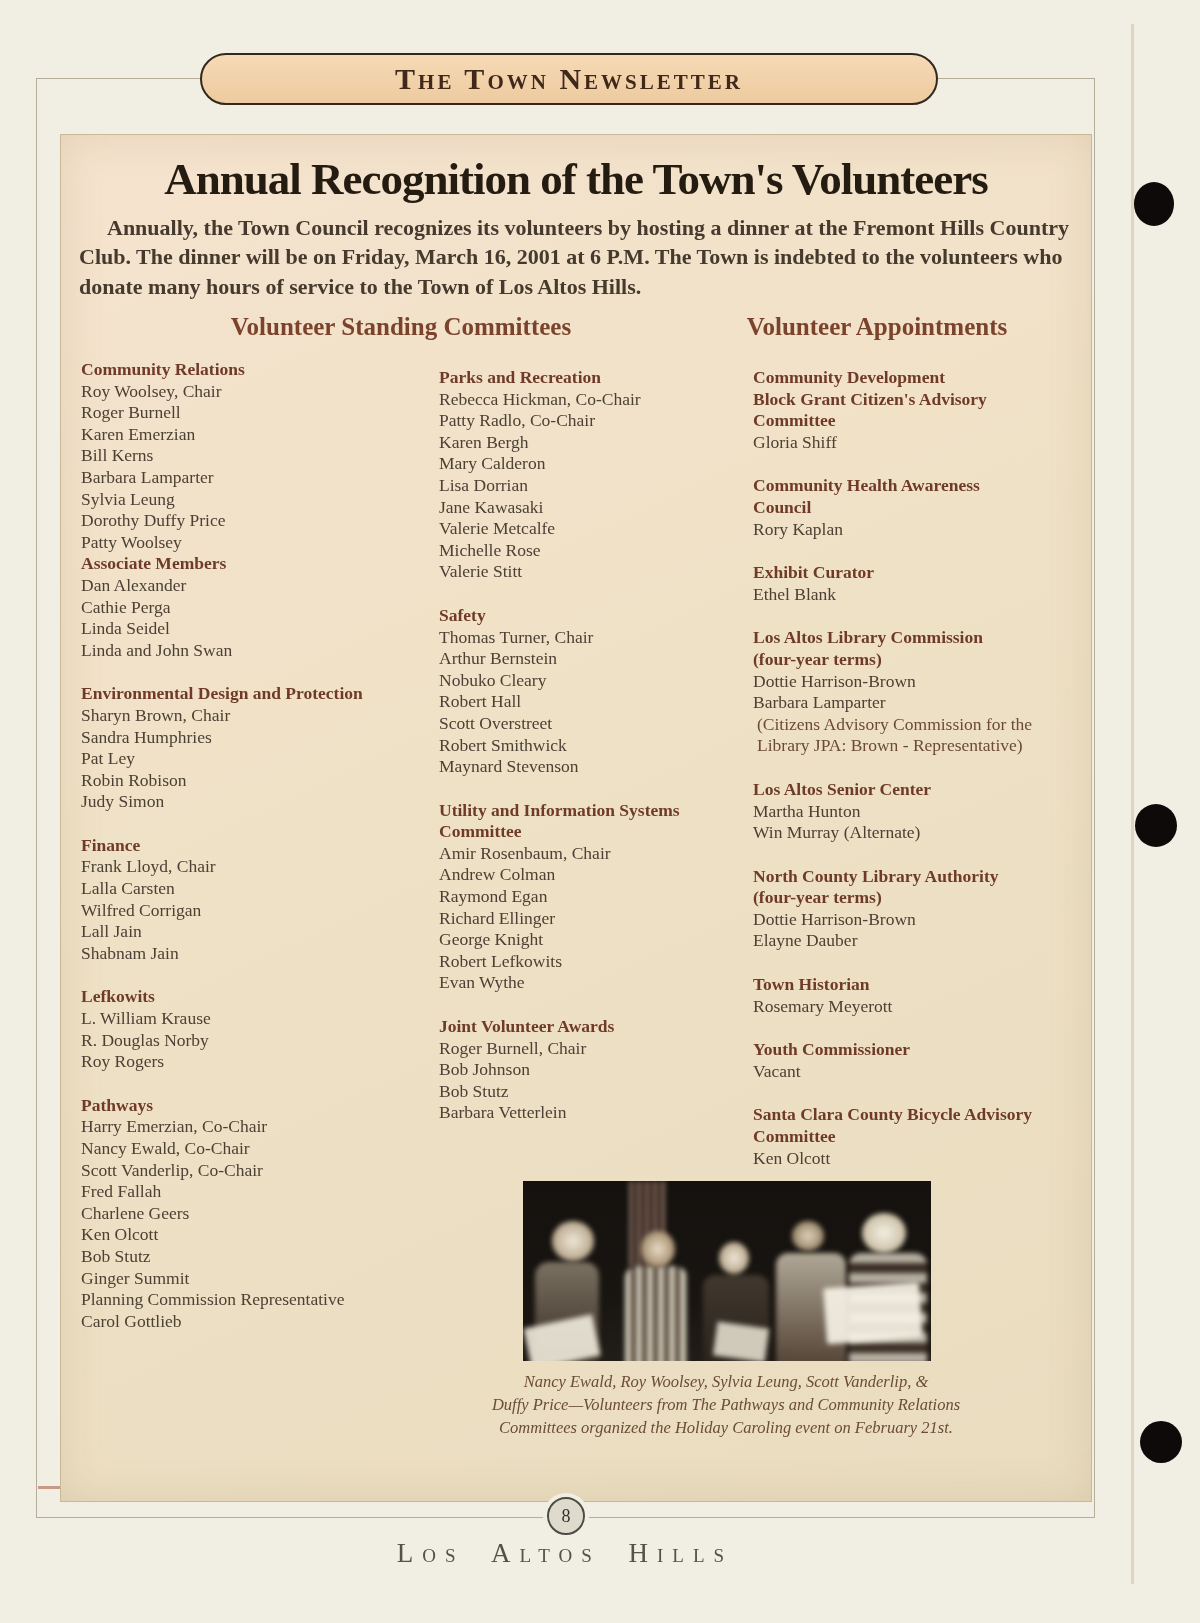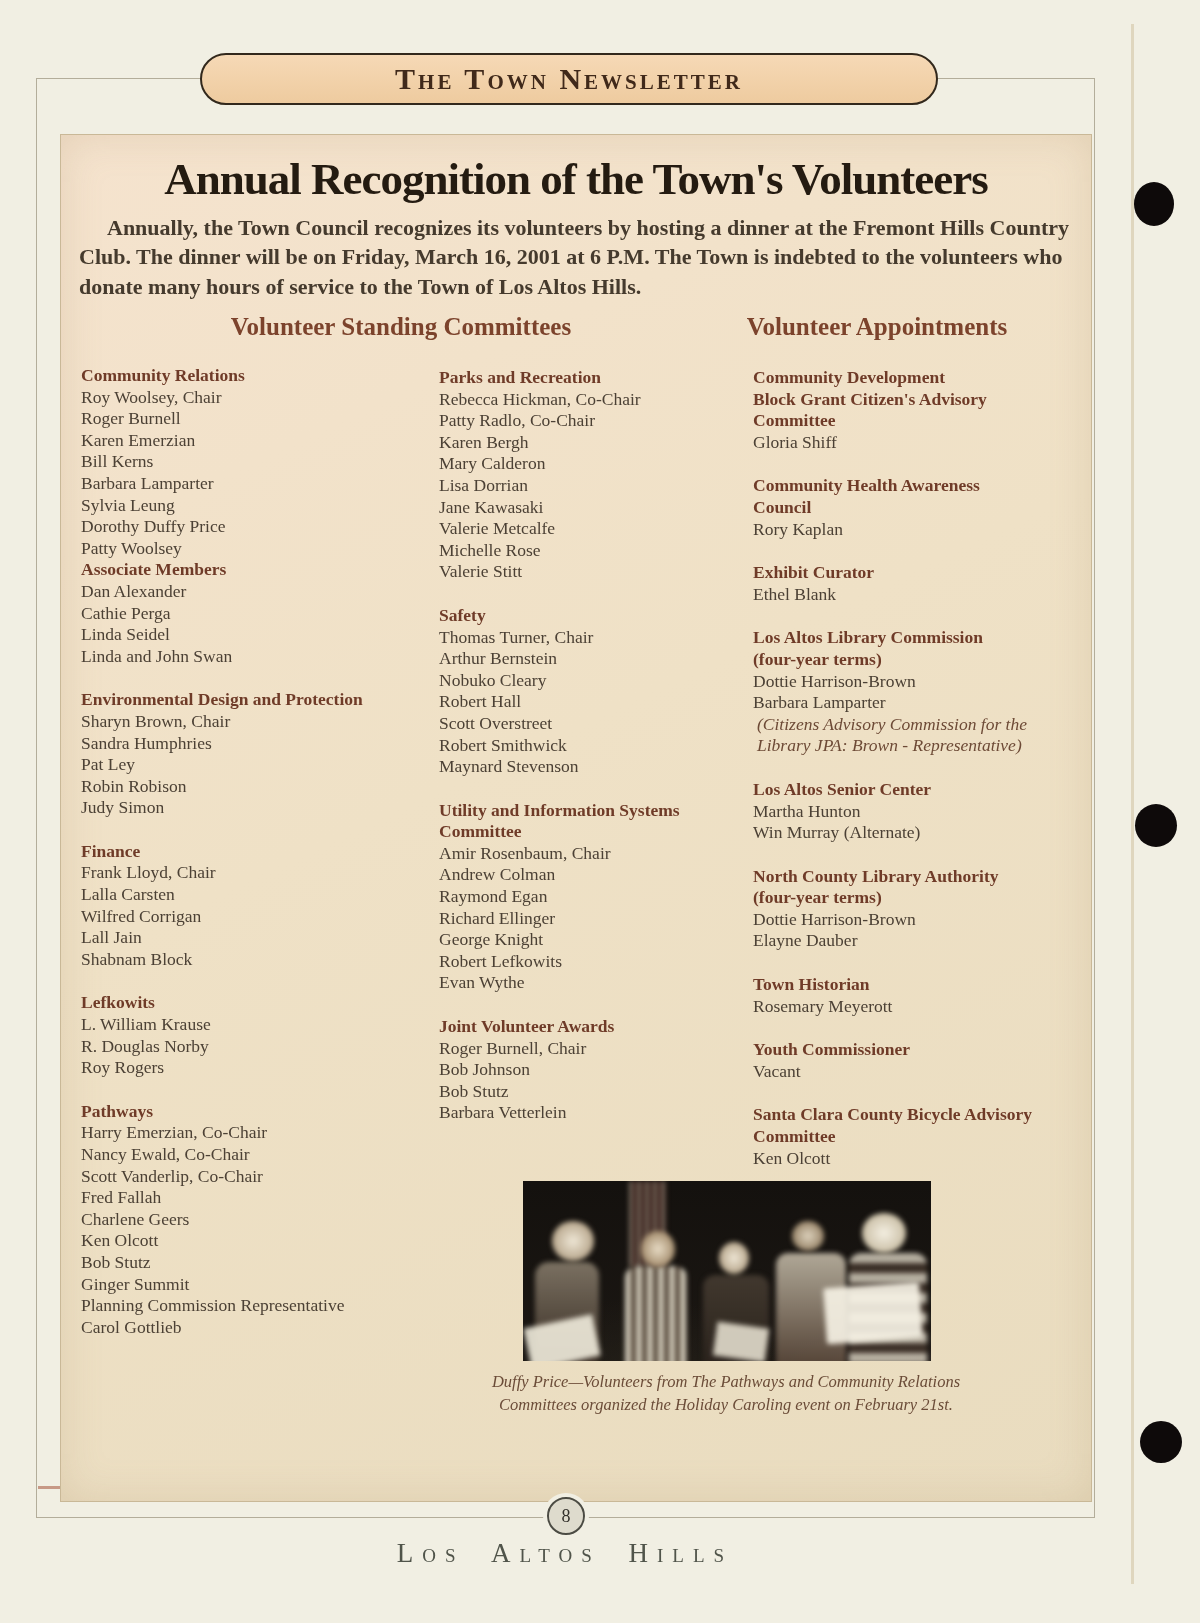--- a/index.html
+++ b/index.html
@@ -36,27 +36,27 @@
     font-size:45px;font-weight:bold;color:#241b11;letter-spacing:-1px;margin:0;
   }
   .intro{
     position:absolute;left:18px;top:78px;width:994px;
     font-size:22px;line-height:1.33;color:#453a2d;text-indent:28px;margin:0;font-weight:bold;
   }
   .col-heading{position:absolute;text-align:center;font-size:25px;font-weight:bold;color:#7c432c;}
   .heading-left{left:140px;top:178px;width:400px;}
   .heading-right{left:616px;top:178px;width:400px;}
   .col{position:absolute;font-size:17.5px;line-height:21.6px;}
-  .col-0{left:20px;top:230px;width:360px;}
+  .col-0{left:20px;top:224px;width:360px;}
   .col-1{left:378px;top:232px;width:305px;}
   .col-2{left:692px;top:232px;width:335px;}
   .block{margin-bottom:22px;}
   .col-line{color:#4c4135;}
   .col-line.b{font-weight:bold;color:#6f3b28;}
-  .col-line.i{font-style:italic;color:#6d4a36;padding-left:4px;}
+  .col-line.i{color:#6d4a36;padding-left:4px;}
   
   .photo{
     position:absolute;left:462px;top:1046px;width:408px;height:180px;
     background:
       radial-gradient(ellipse 140px 90px at 85% 110%, #2a2320 0%, transparent 70%),
       radial-gradient(ellipse 200px 120px at 30% 115%, #242019 0%, transparent 75%),
       linear-gradient(#14110e,#1b1713);
     overflow:hidden;
   }
   .photo .fig{position:absolute;filter:blur(2.5px);}
@@ -142,21 +142,21 @@
         <div class="col-line">Pat Ley</div>
         <div class="col-line">Robin Robison</div>
         <div class="col-line">Judy Simon</div>
       </div>
       <div class="block">
         <div class="col-line b">Finance</div>
         <div class="col-line">Frank Lloyd, Chair</div>
         <div class="col-line">Lalla Carsten</div>
         <div class="col-line">Wilfred Corrigan</div>
         <div class="col-line">Lall Jain</div>
-        <div class="col-line">Shabnam Block</div>
+        <div class="col-line">Shabnam Jain</div>
       </div>
       <div class="block">
         <div class="col-line b">Lefkowits</div>
         <div class="col-line">L. William Krause</div>
         <div class="col-line">R. Douglas Norby</div>
         <div class="col-line">Roy Rogers</div>
       </div>
       <div class="block">
         <div class="col-line b">Pathways</div>
         <div class="col-line">Harry Emerzian, Co-Chair</div>
@@ -274,20 +274,21 @@
     <div class="fig head h2"></div>
     <div class="fig head h3"></div>
     <div class="fig head h4"></div>
     <div class="fig head h5"></div>
     <div class="fig paper1"></div>
     <div class="fig paper3"></div>
     <div class="fig paper5"></div>
   </div>
 
   <div class="caption">
+    <div>Nancy Ewald, Roy Woolsey, Sylvia Leung, Scott Vanderlip, &amp;</div>
     <div>Duffy Price—Volunteers from The Pathways and Community Relations</div>
     <div>Committees organized the Holiday Caroling event on February 21st.</div>
   </div>
 </div>
 
 <div class="page-circle">
   <span>8</span>
 </div>
 <div class="pub-name">Los Altos Hills</div>
 

